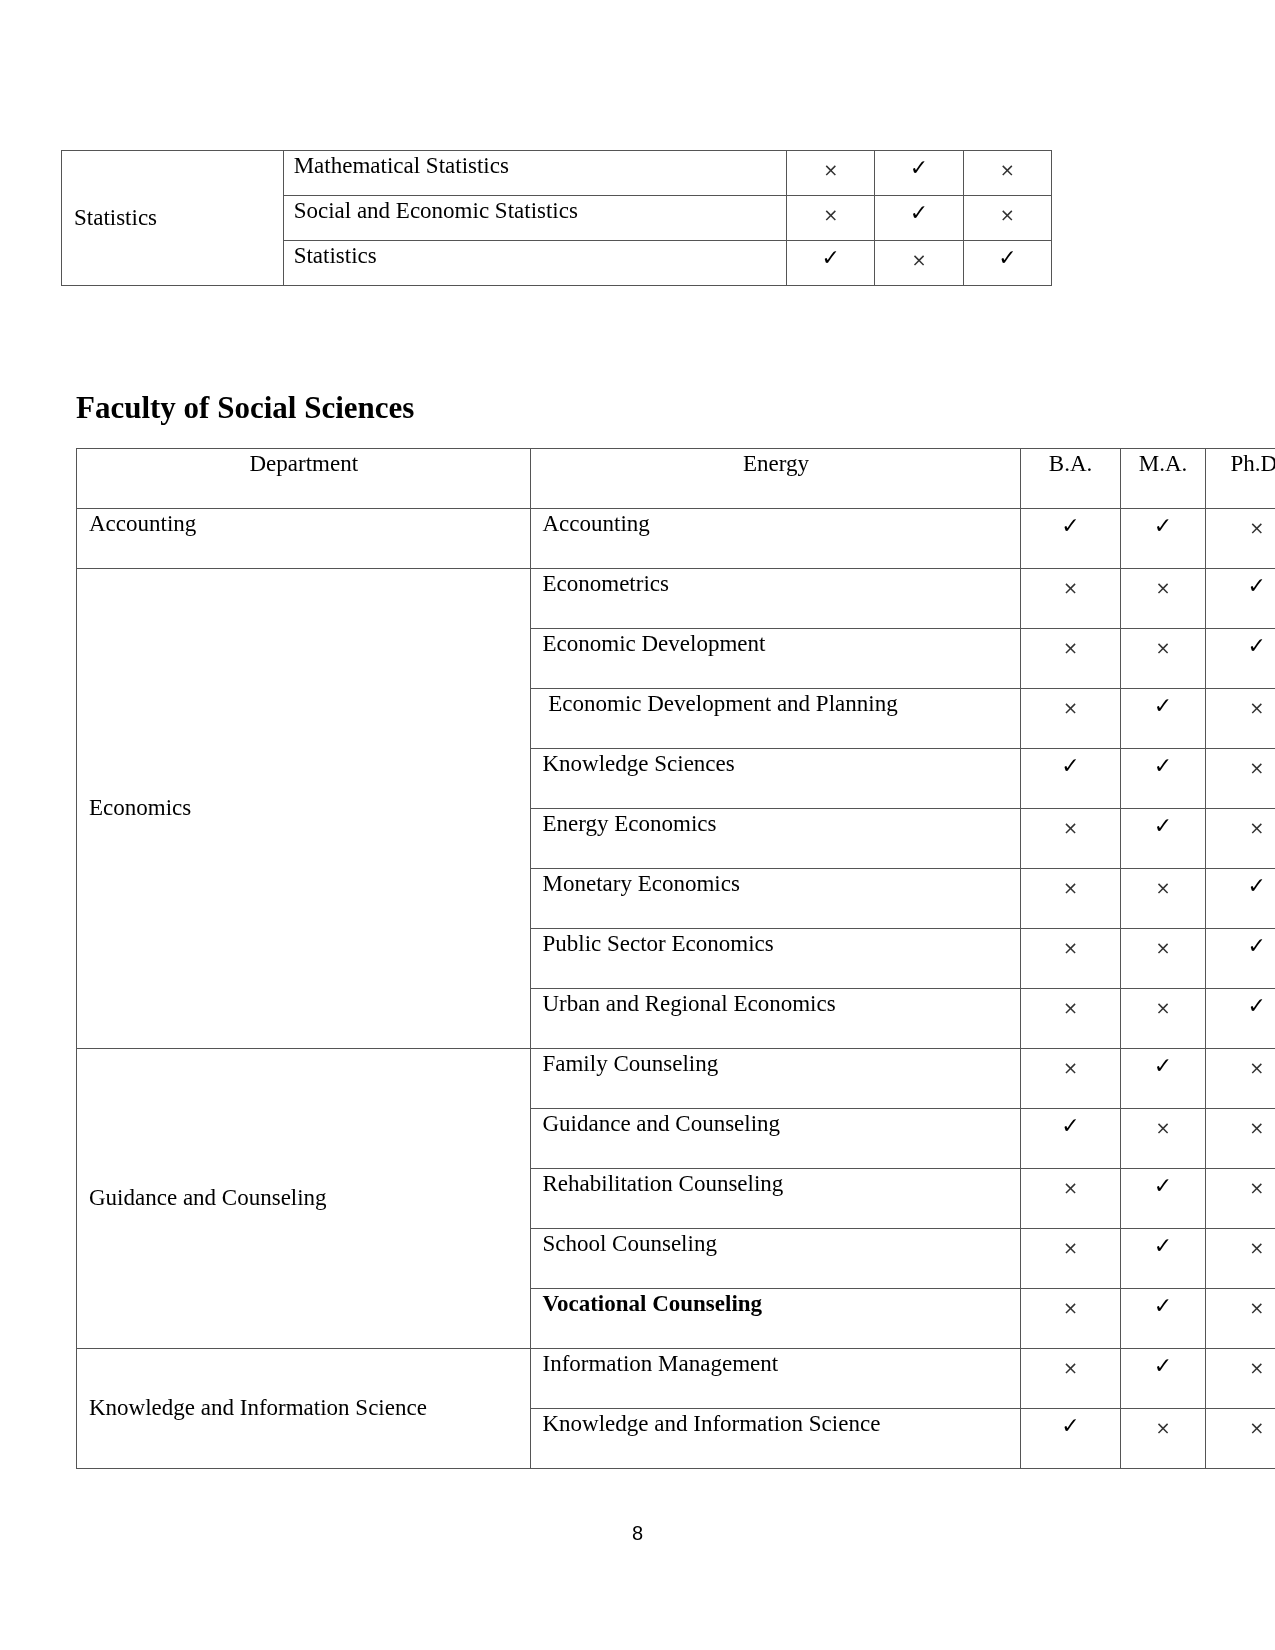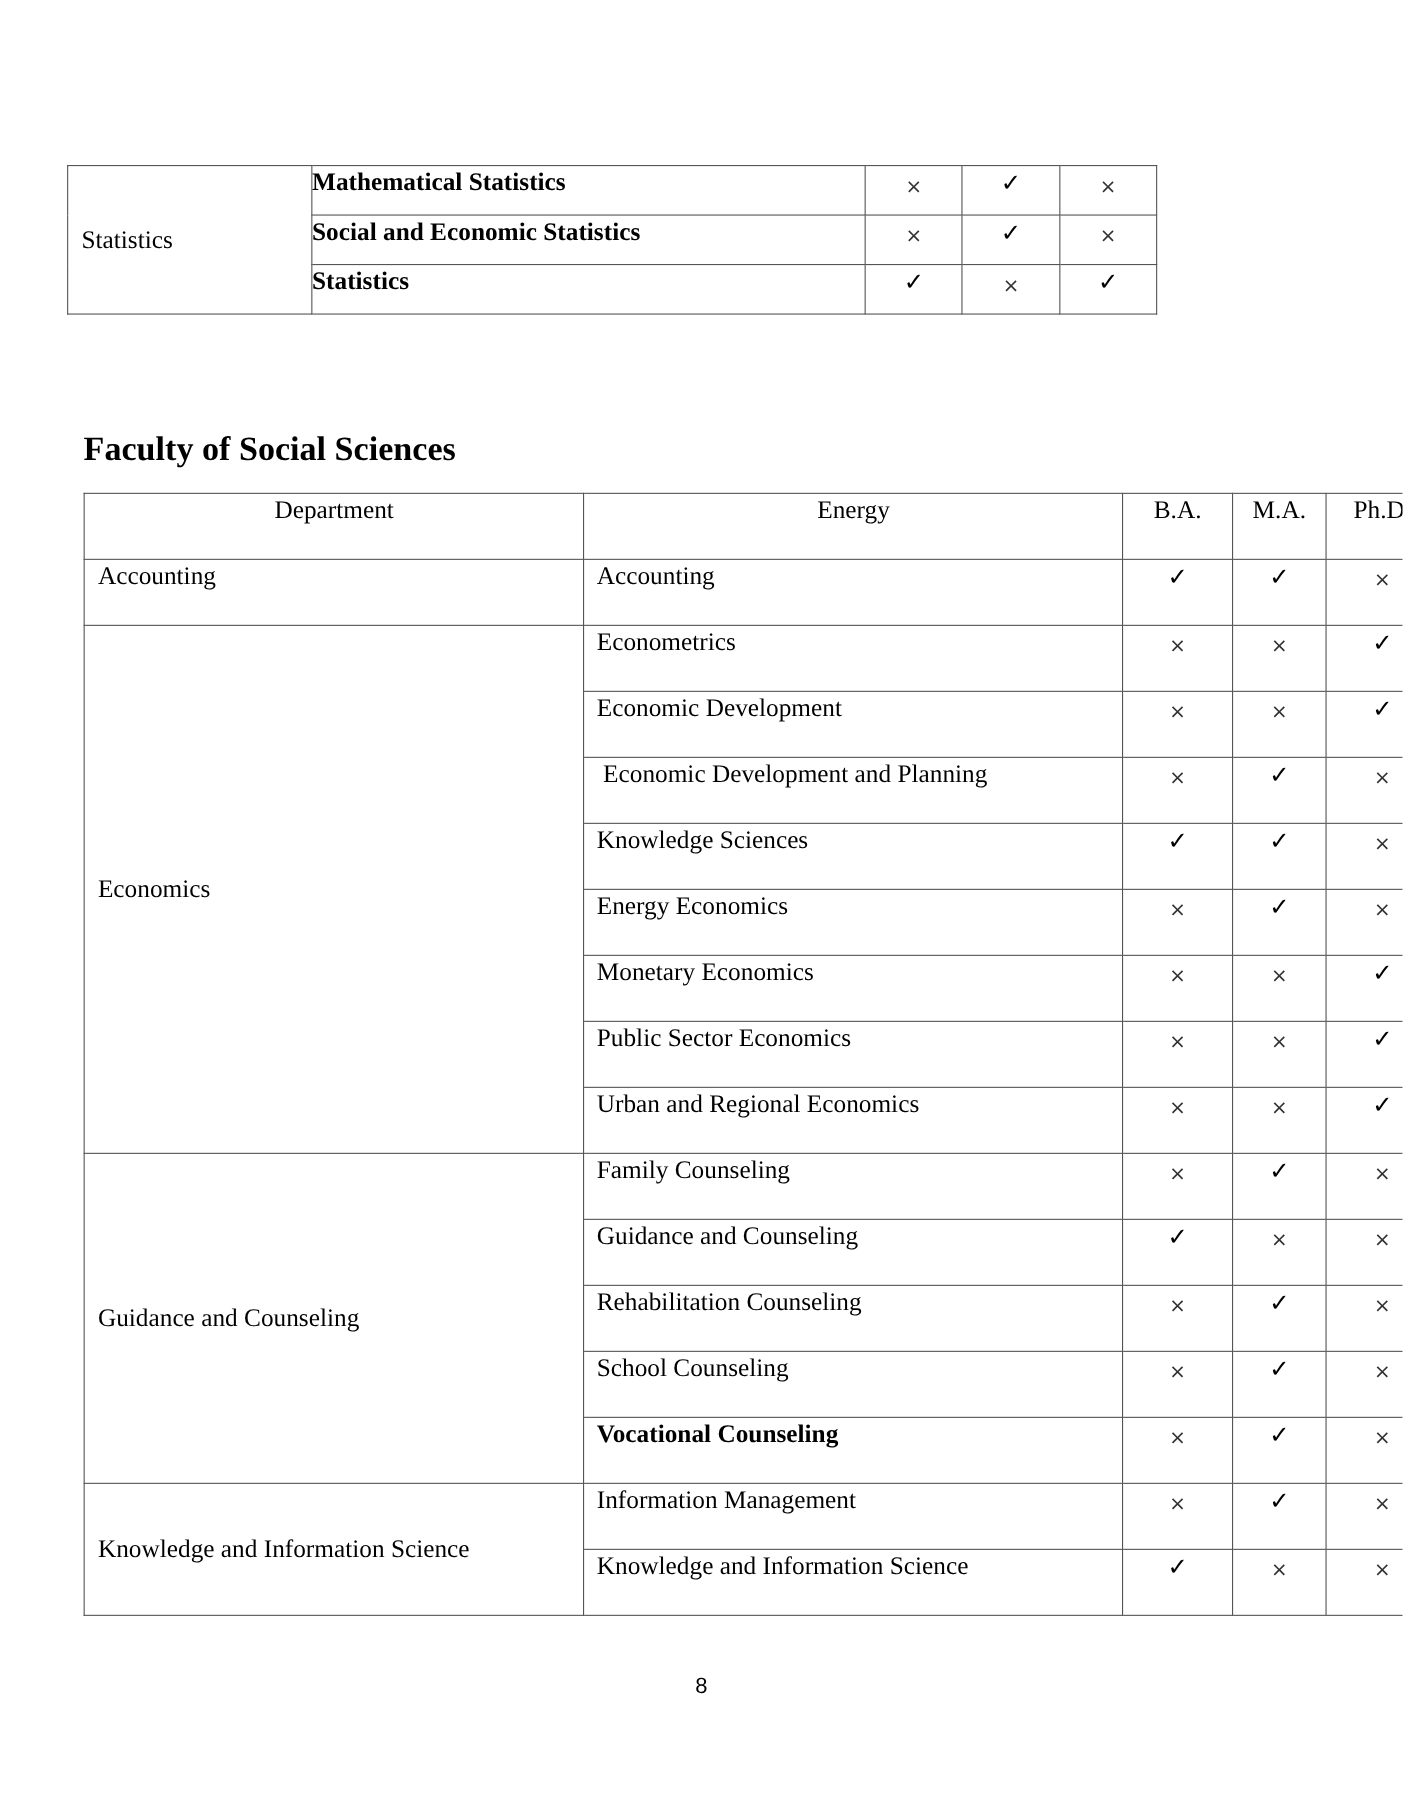--- a/index.html
+++ b/index.html
@@ -14,21 +14,21 @@
     }
     .mark { text-align: center; vertical-align: top; }
     .mark span { display: inline-block; }
     .yes { font-size: 22px; font-family: "DejaVu Sans", sans-serif; padding-top: 4px; }
     .no { font-size: 18px; font-family: "DejaVu Sans", sans-serif; color: #333; padding-top: 9px; }
 
     
     #stats-table { left: 61px; top: 150px; width: 991px; }
     #stats-table td { height: 42px; }
     #stats-table td.dept { padding-left: 12px; vertical-align: middle; }
-    #stats-table td.major { padding-top: 2px; font-weight: bold; }
+    #stats-table td.major { padding-left: 10px; padding-top: 2px; }
     #stats-table col.c1 { width: 221px; }
     #stats-table col.c2 { width: 502px; }
     #stats-table col.c3, #stats-table col.c4, #stats-table col.c5 { width: 88px; }
 
     
     #section-title {
       position: absolute; left: 76px; top: 390px; margin: 0;
       font-size: 31px; font-weight: bold; font-family: "Liberation Serif", serif;
     }
 

